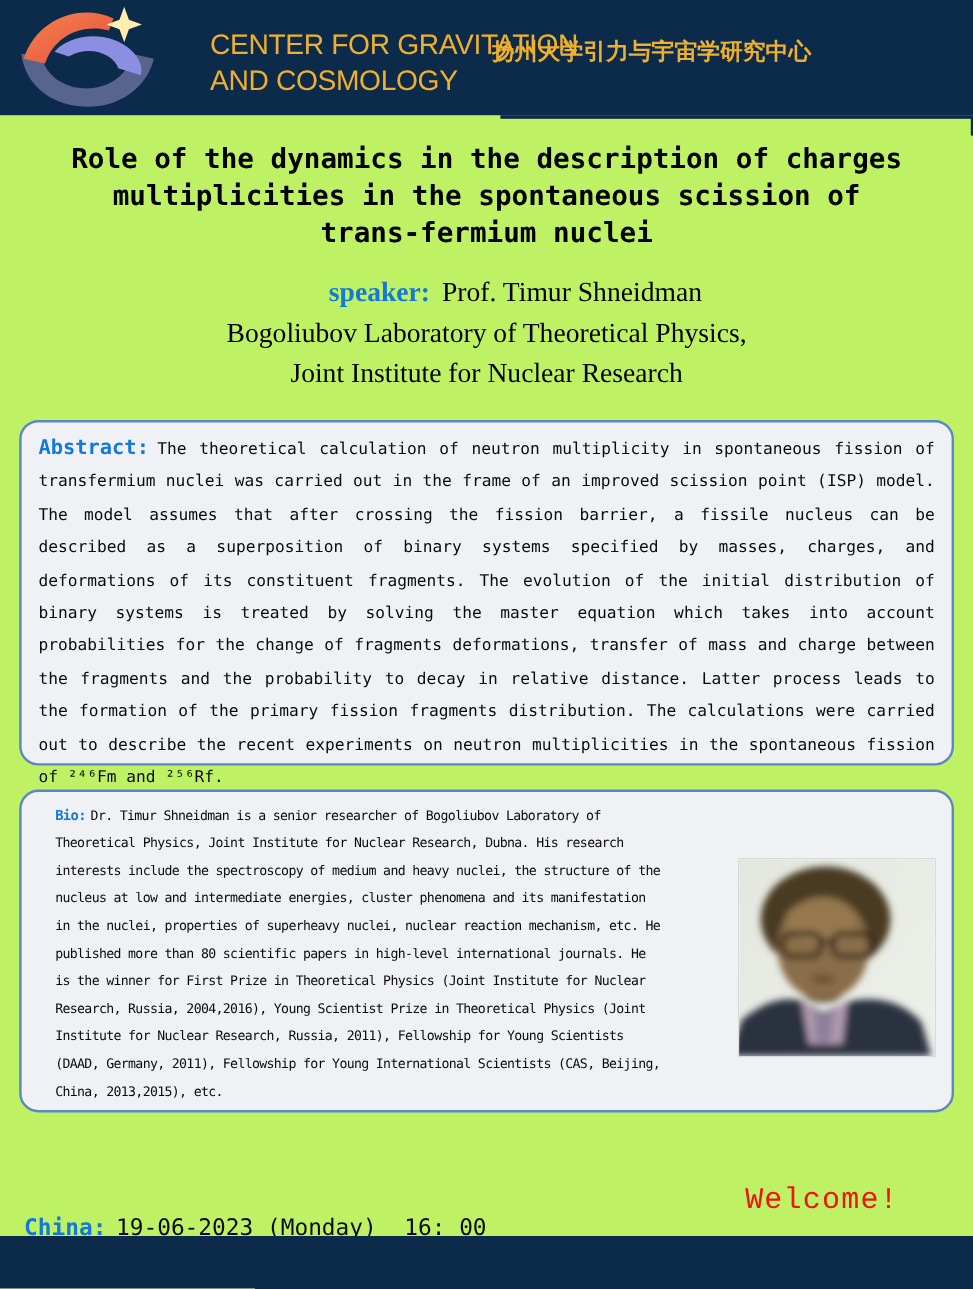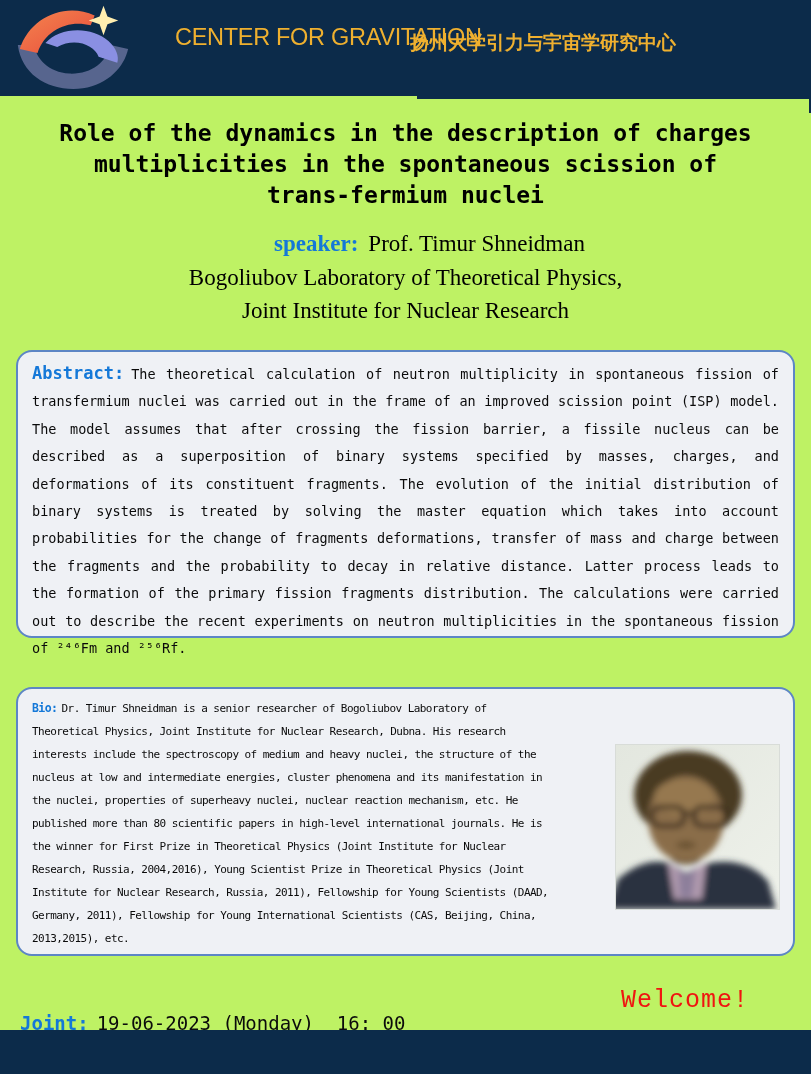--- a/index.html
+++ b/index.html
@@ -49,21 +49,21 @@
     border:2px solid var(--box-border-blue,#5d86c5);
     border-radius:16px;
   }
   .abstract-box{top:350px;height:288px;padding:8px 14px 6px 14px;}
   .abstract-p{
     margin:0;font-size:13.5px;line-height:27.4px;text-align:justify;color:#0a0a0a;
   }
   .abstract-label{
     color:var(--label-blue,#1478d8);font-weight:700;font-size:17px;margin-right:7px;
   }
-  .bio-box{top:658px;height:269px;padding:8px 14px 6px 14px;margin-top:29px;}
+  .bio-box{top:658px;height:269px;padding:8px 14px 6px 28px;}
   .bio-p{
     margin:0;font-size:11px;letter-spacing:-0.55px;line-height:23px;color:#0a0a0a;
   }
   .bio-label{color:var(--label-blue,#1478d8);font-weight:700;font-size:11.5px;margin-right:4px;}
   .bio-photo{
     float:right;width:163px;height:164px;margin:48px 0 6px 60px;
     box-shadow:0 0 0 1px #d8dcd8;
   }
   .bio-photo svg{display:block;width:163px;height:164px;}
   
@@ -97,20 +97,21 @@
           </linearGradient>
         </defs>
         <path d="M10 42 C14 74 44 90 76 86 C102 82 118 64 122 46 L104 42 C100 60 84 72 62 71 C42 70 28 56 27 42 Z" fill="#5f6c96" opacity="0.9"></path>
         <path d="M88 12 C58 -2 22 14 12 46 L30 50 C38 26 62 16 84 22 Z" fill="url(#lgo)"></path>
         <path d="M38 40 C52 24 84 22 102 38 C110 45 113 54 111 60 L92 54 C88 42 68 34 50 44 Z" fill="#8a8fe2"></path>
         <path d="M97 2 L101 13 L112 17 L101 21 L97 32 L93 21 L82 17 L93 13 Z" fill="#ffeeb0"></path>
       </svg>
     </div>
     <div class="org-en">
       <div>CENTER FOR GRAVITATION</div>
+      <div>AND COSMOLOGY</div>
     </div>
     <div class="org-zh">扬州大学引力与宇宙学研究中心</div>
   </div>
   <div class="header-step"></div>
   <div class="header-edge-mark"></div>
 
   <div class="talk-title">
     <div>Role of the dynamics in the description of charges</div>
     <div>multiplicities in the spontaneous scission of</div>
     <div>trans-fermium nuclei</div>
@@ -157,21 +158,21 @@
           <path d="M62 122 l8 8 10 -8 -4 30 h-12 z" fill="#8d7f9b"></path>
         </g>
       </svg>
     </div>
     <p class="bio-p">
       <span class="bio-label">Bio:</span><span>Dr. Timur Shneidman is a senior researcher of Bogoliubov Laboratory of Theoretical Physics, Joint Institute for Nuclear Research, Dubna. His research interests include the spectroscopy of medium and heavy nuclei, the structure of the nucleus at low and intermediate energies, cluster phenomena and its manifestation in the nuclei, properties of superheavy nuclei, nuclear reaction mechanism, etc. He published more than 80 scientific papers in high-level international journals. He is the winner for First Prize in Theoretical Physics (Joint Institute for Nuclear Research, Russia, 2004,2016), Young Scientist Prize in Theoretical Physics (Joint Institute for Nuclear Research, Russia, 2011), Fellowship for Young Scientists (DAAD, Germany, 2011), Fellowship for Young International Scientists (CAS, Beijing, China, 2013,2015), etc.</span>
     </p>
   </div>
 
   <div class="footer-info">
-    <div><span class="footer-label">Joint:</span><span>19-06-2023 (Monday)  16: 00</span></div>
+    <div><span class="footer-label">China:</span><span>19-06-2023 (Monday)  16: 00</span></div>
     
   </div>
 
   <div class="welcome">Welcome!</div>
 
   <div class="bottom-bar"></div>
 
 </div>
 
 </body></html>

